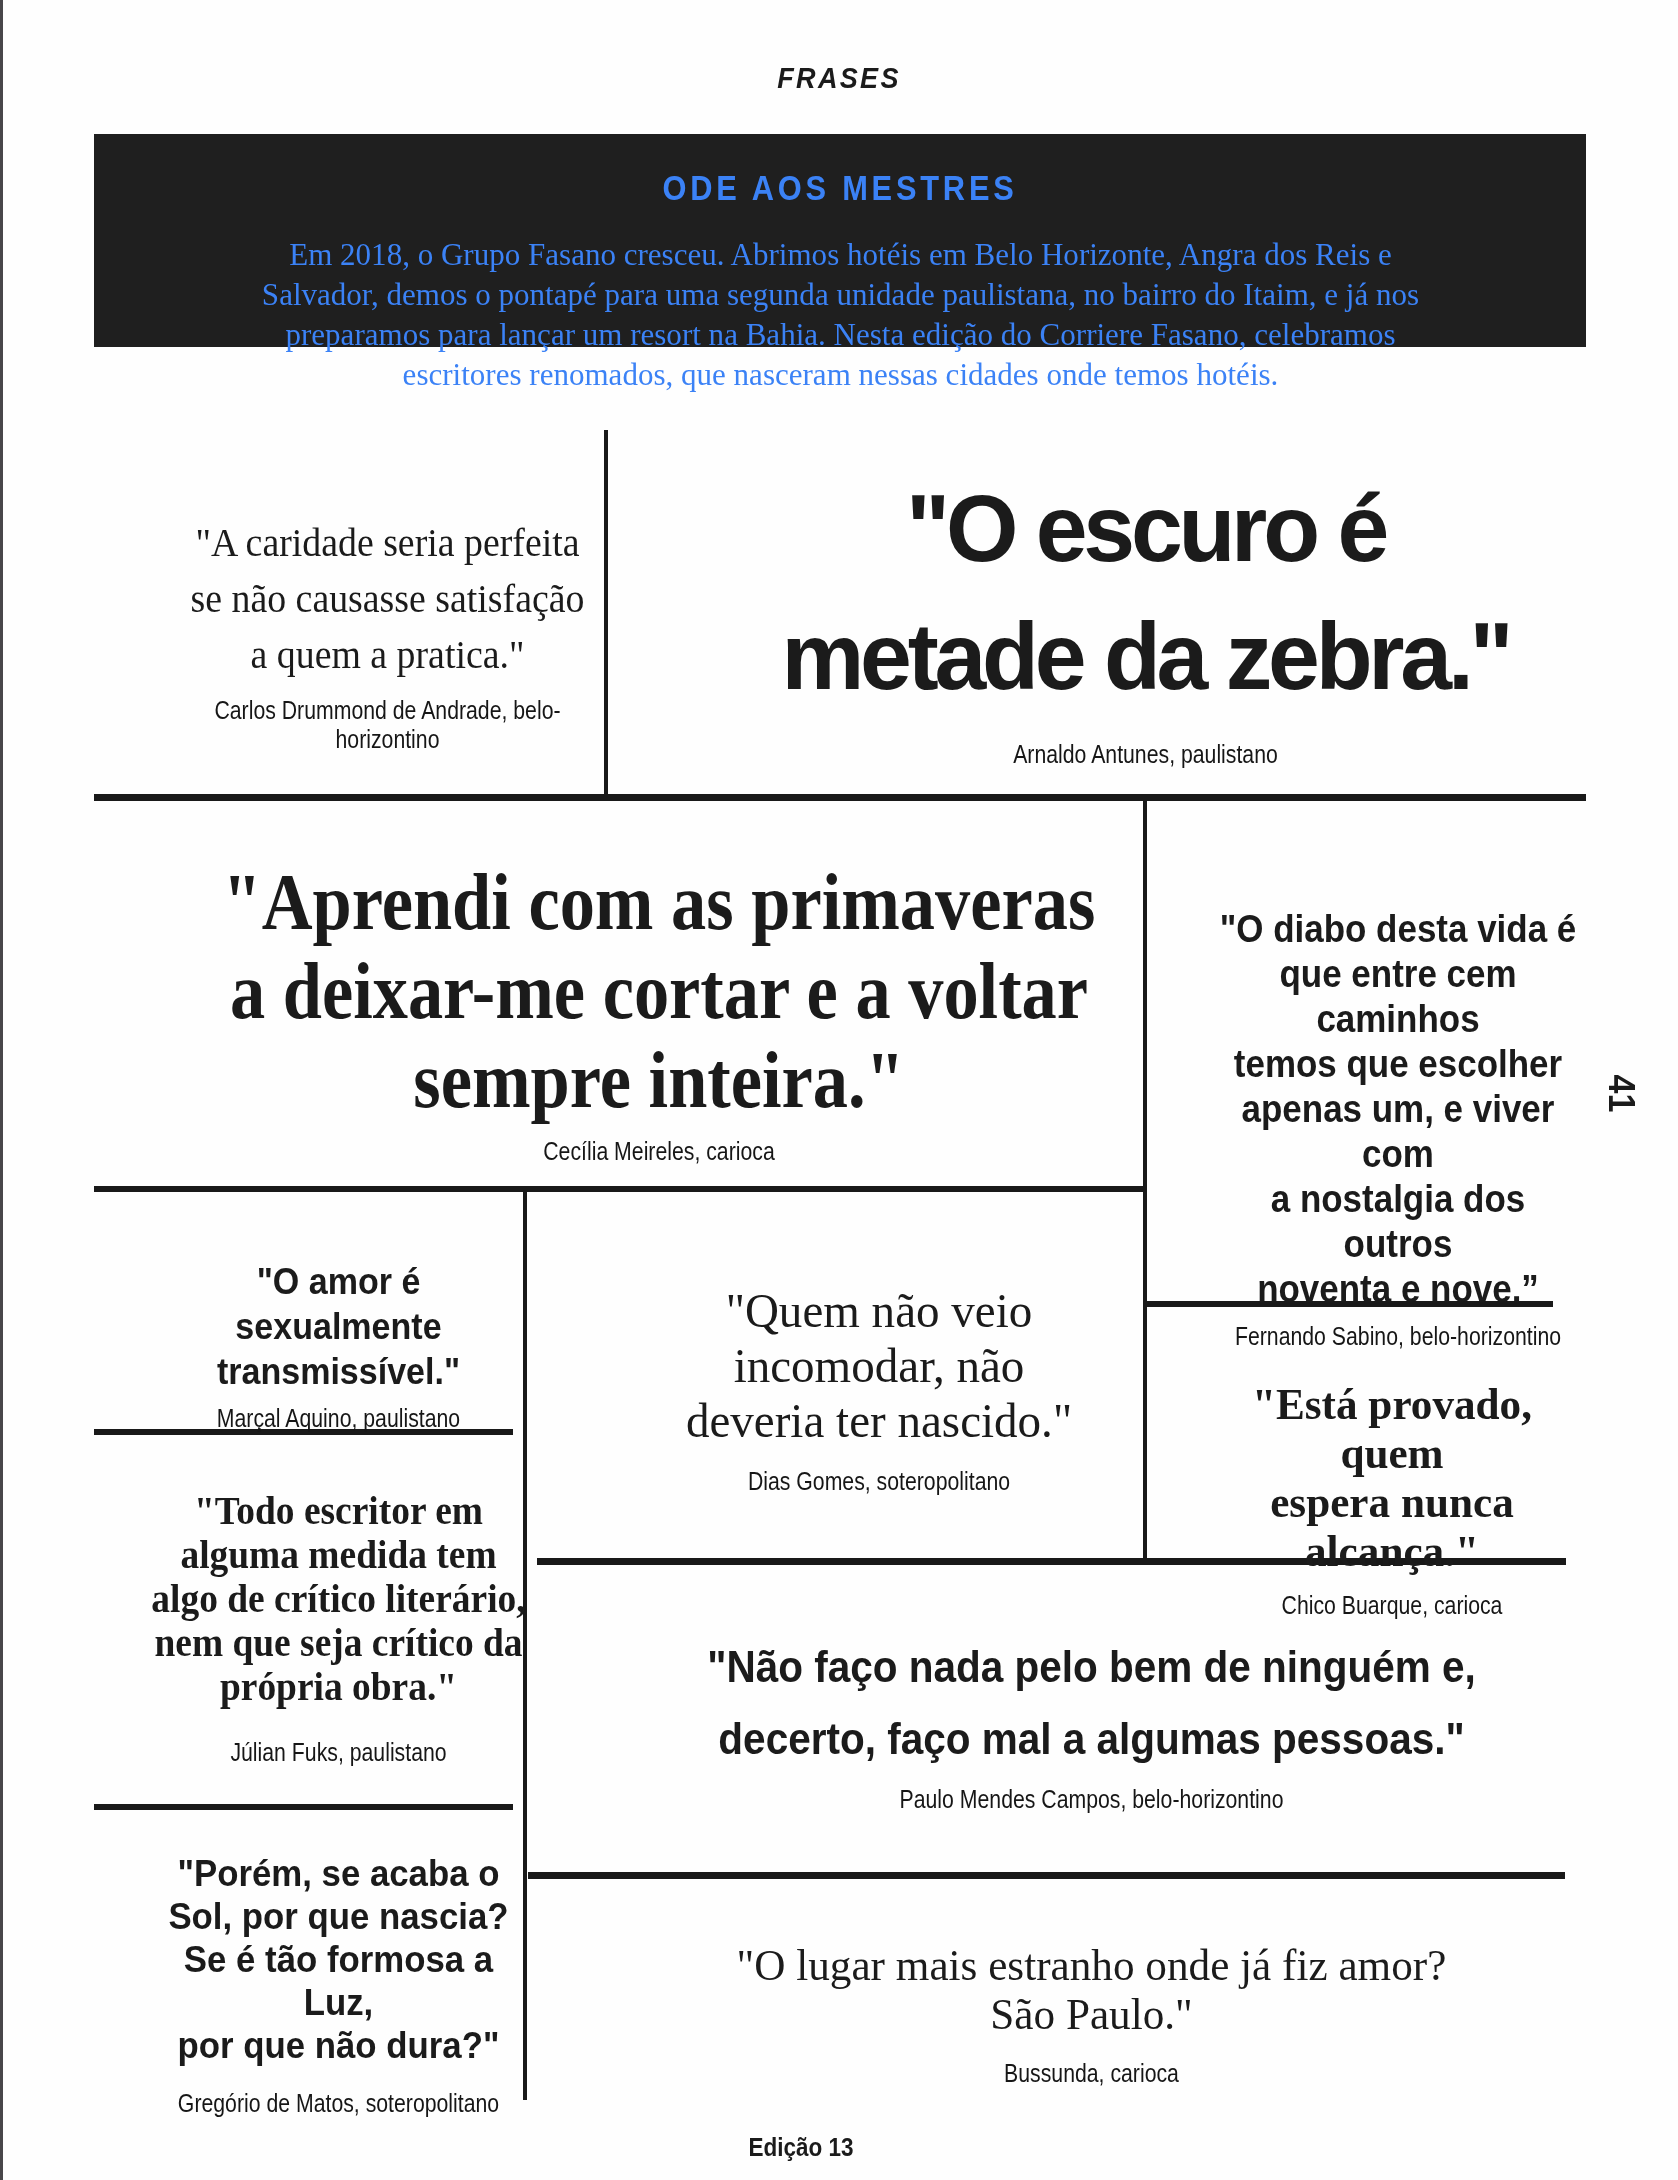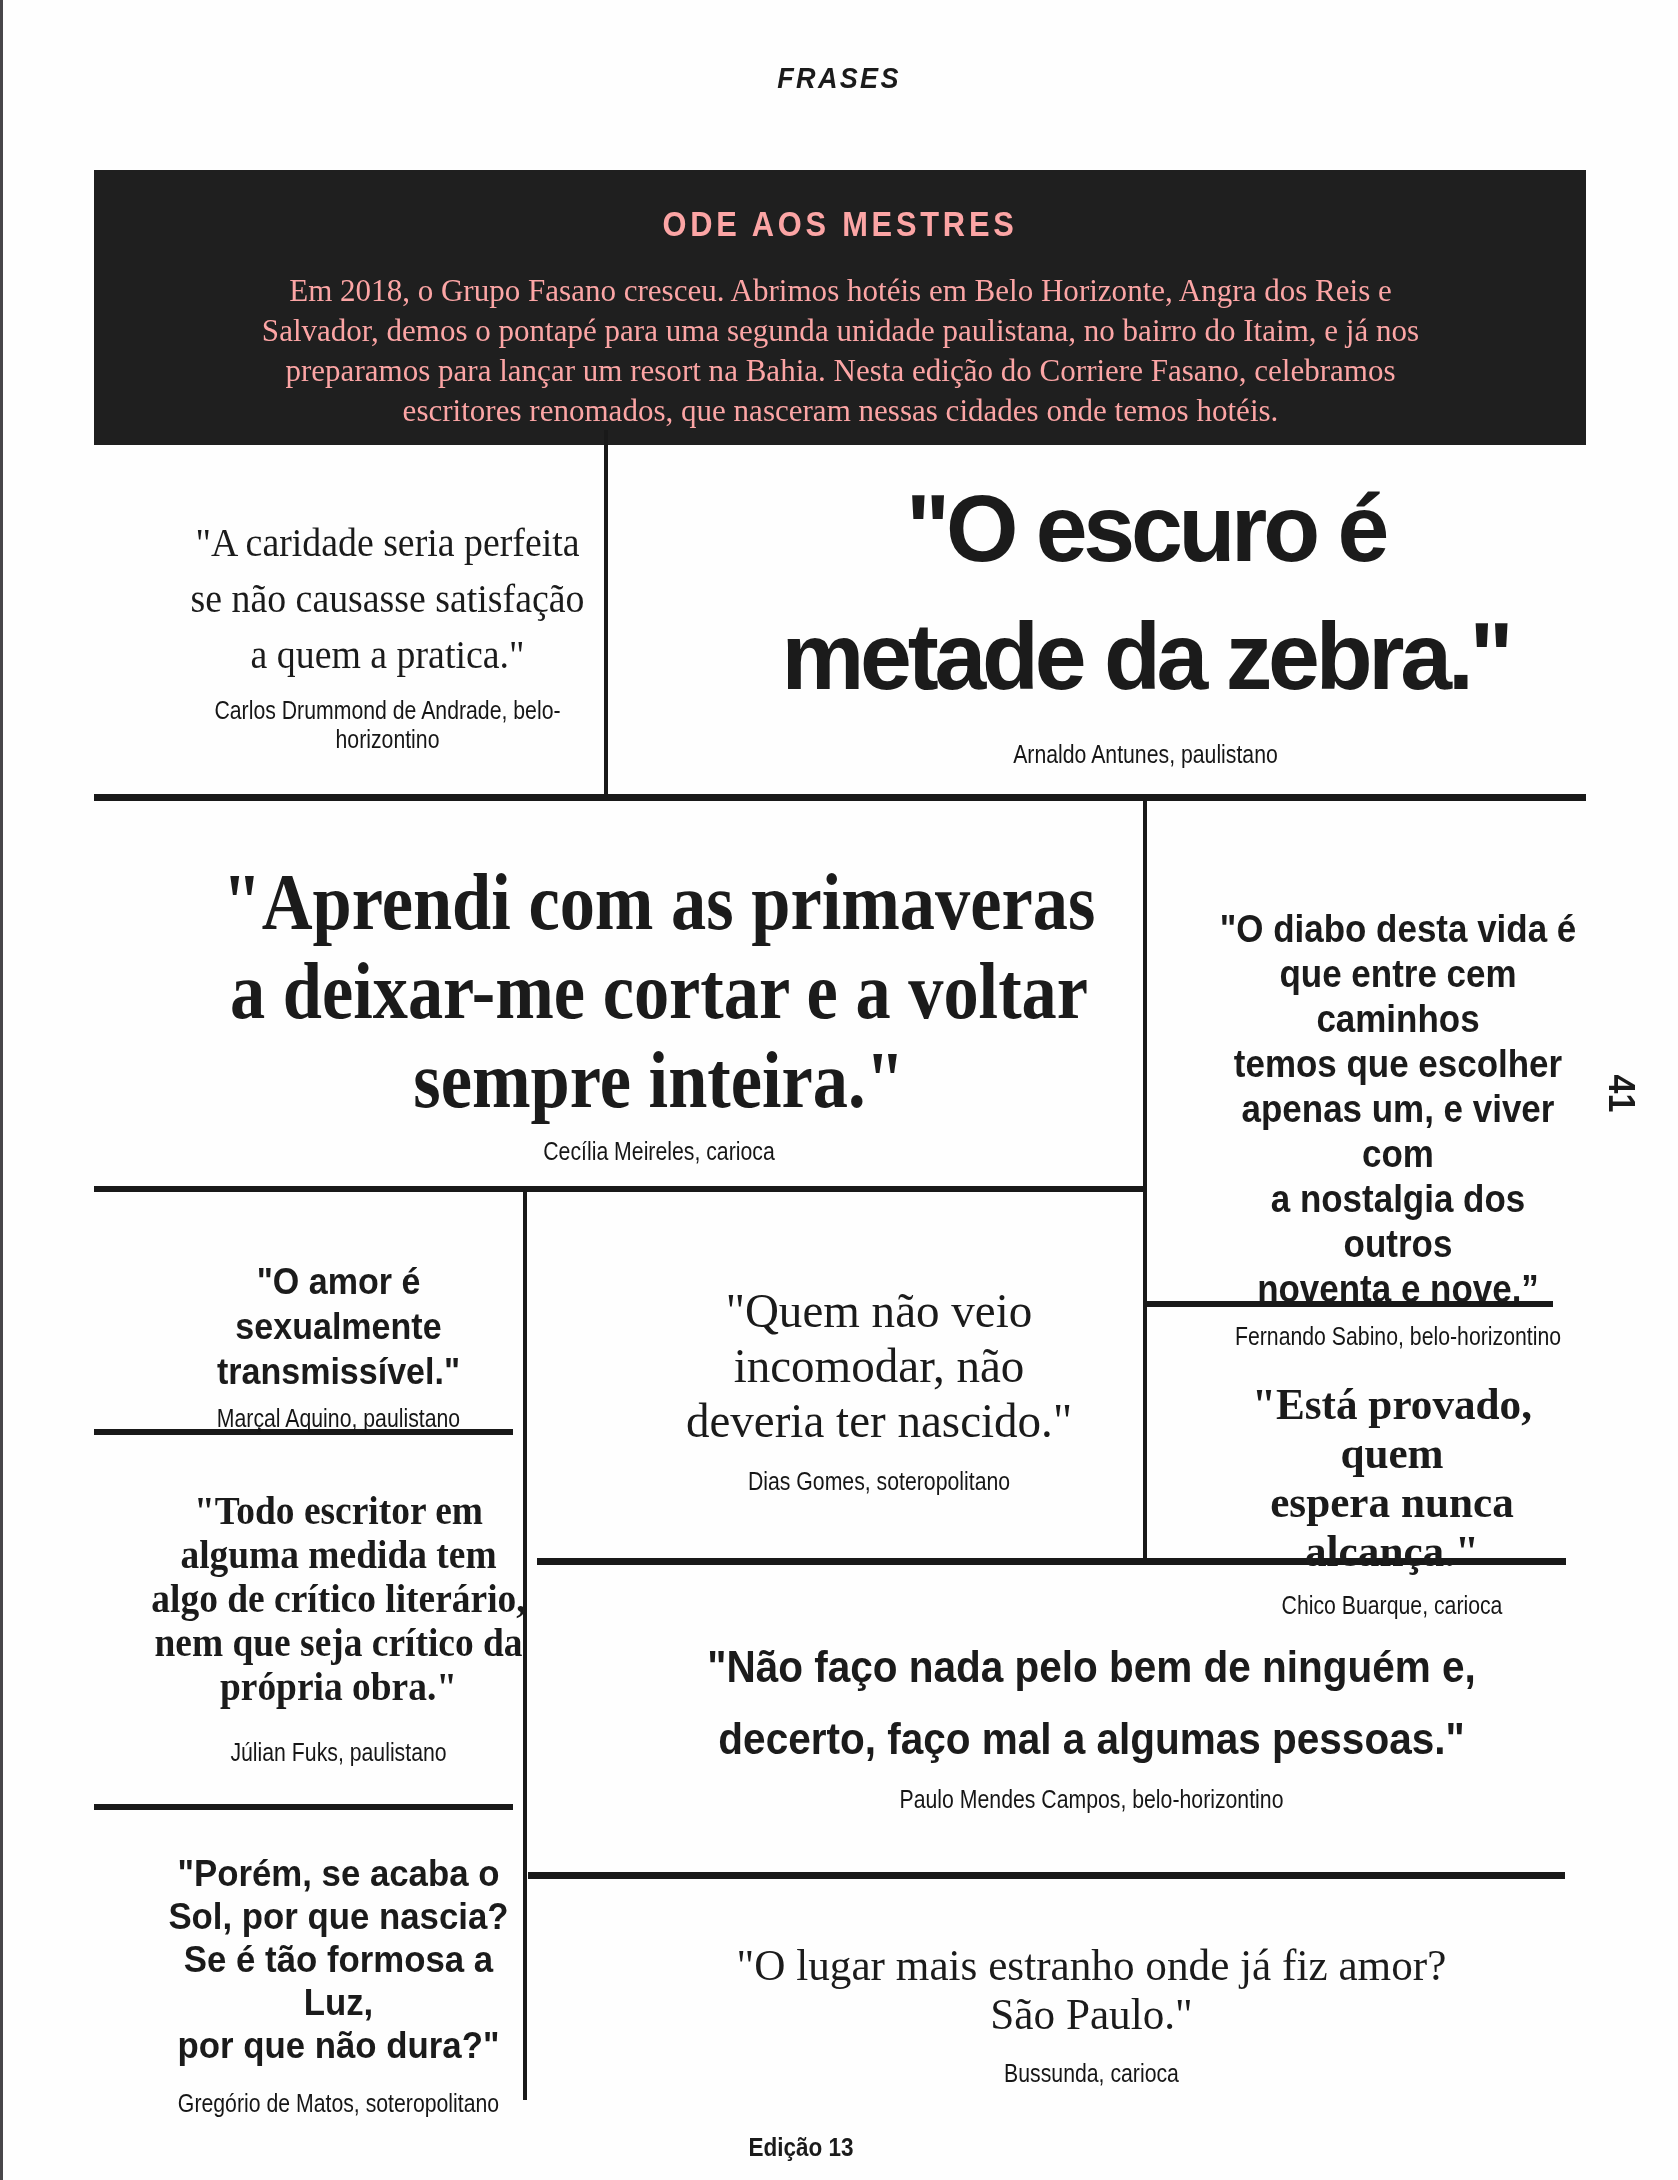--- a/index.html
+++ b/index.html
@@ -22,24 +22,23 @@
   .frases {
     left: 0; top: 61px; width: 1678px;
     text-align: center;
     font-size: 30px; font-weight: bold; font-style: italic;
     letter-spacing: 2.6px;
     transform: scaleX(0.9);
   }
 
   
   .introbox {
-    left: 94px; top: 134px; width: 1492px; height: 275px;
-    background: #1f1f1f; color: #fca5a5;
+    left: 94px; top: 134px; width: 1492px; height: 213px;
+    background: #1f1f1f; color: #3b82f6;
     text-align: center;
-    margin-top: 36px;
   }
   .intro-title {
     margin-top: 34px;
     font-size: 35px; font-weight: bold; letter-spacing: 4.3px;
     transform: scaleX(0.88);
   }
   .intro-body {
     margin: 25.6px auto 0; width: 1397px;
     font-family: "Liberation Serif", serif;
     font-size: 32px; line-height: 40px;

